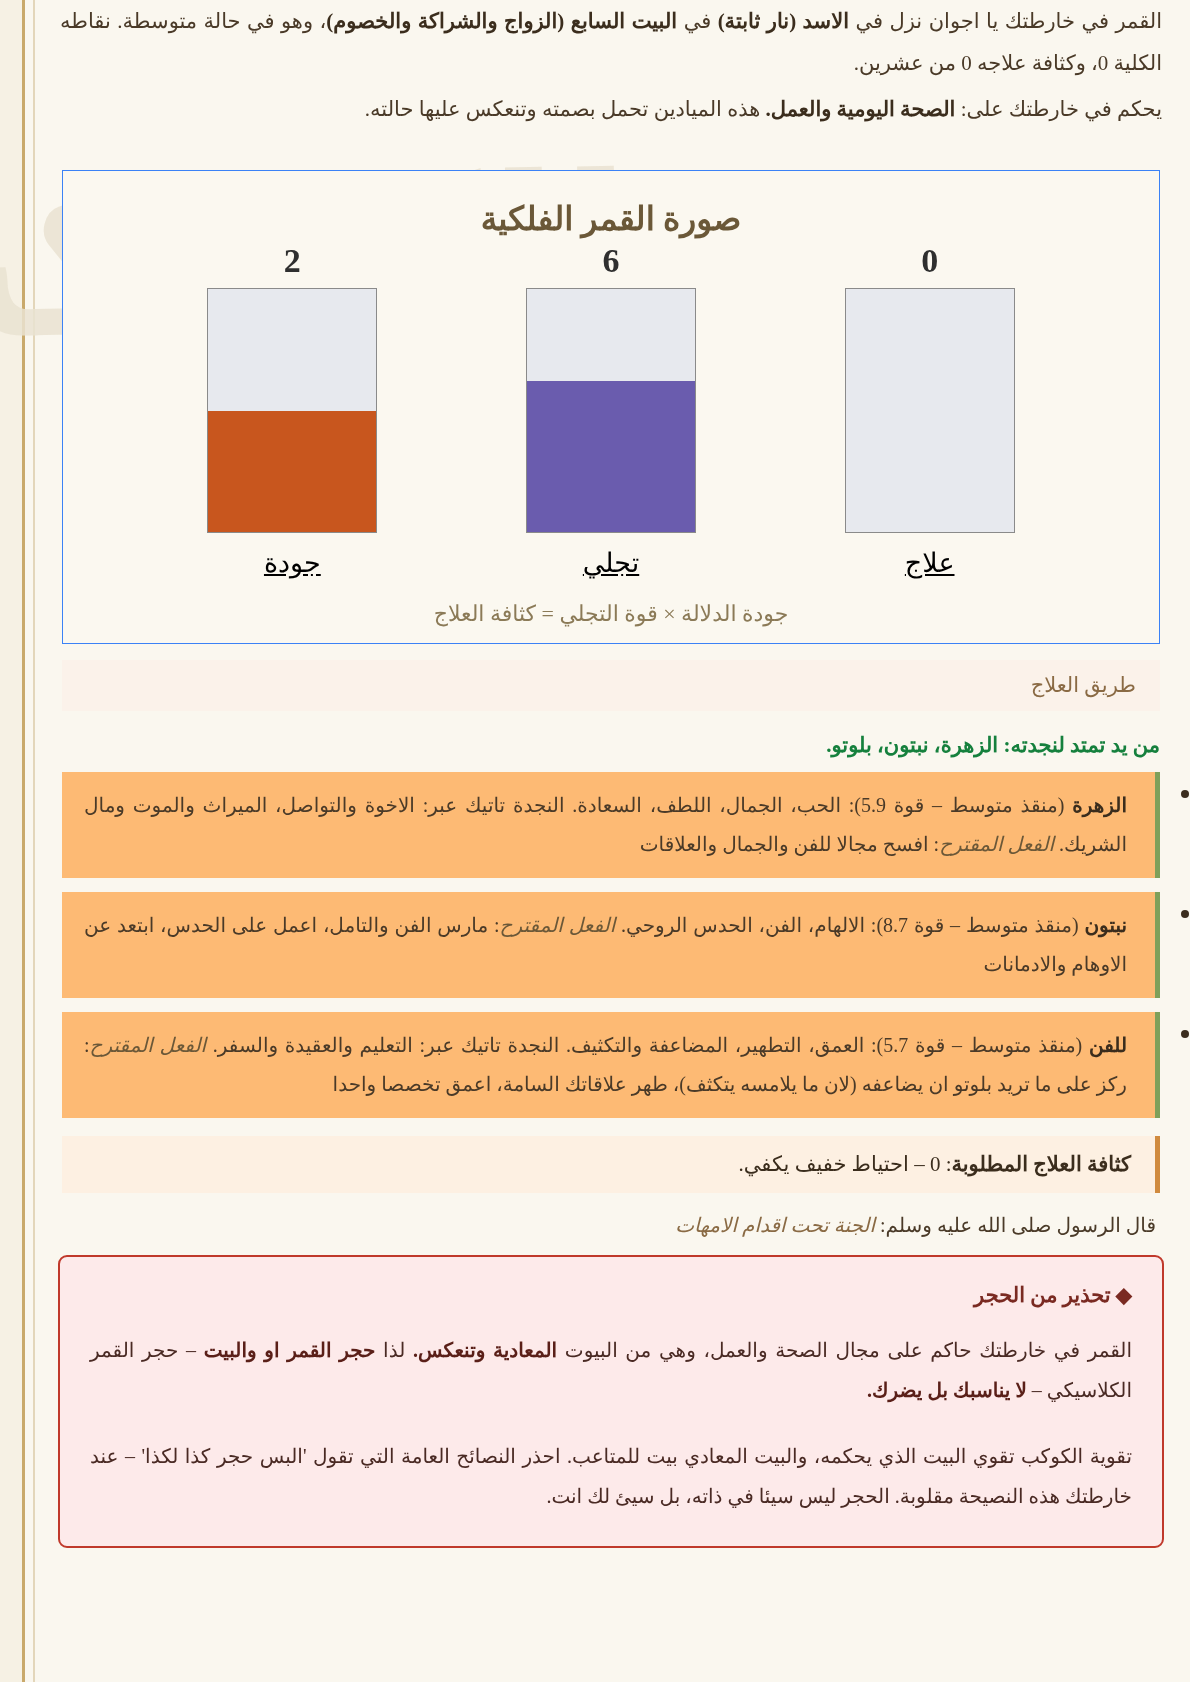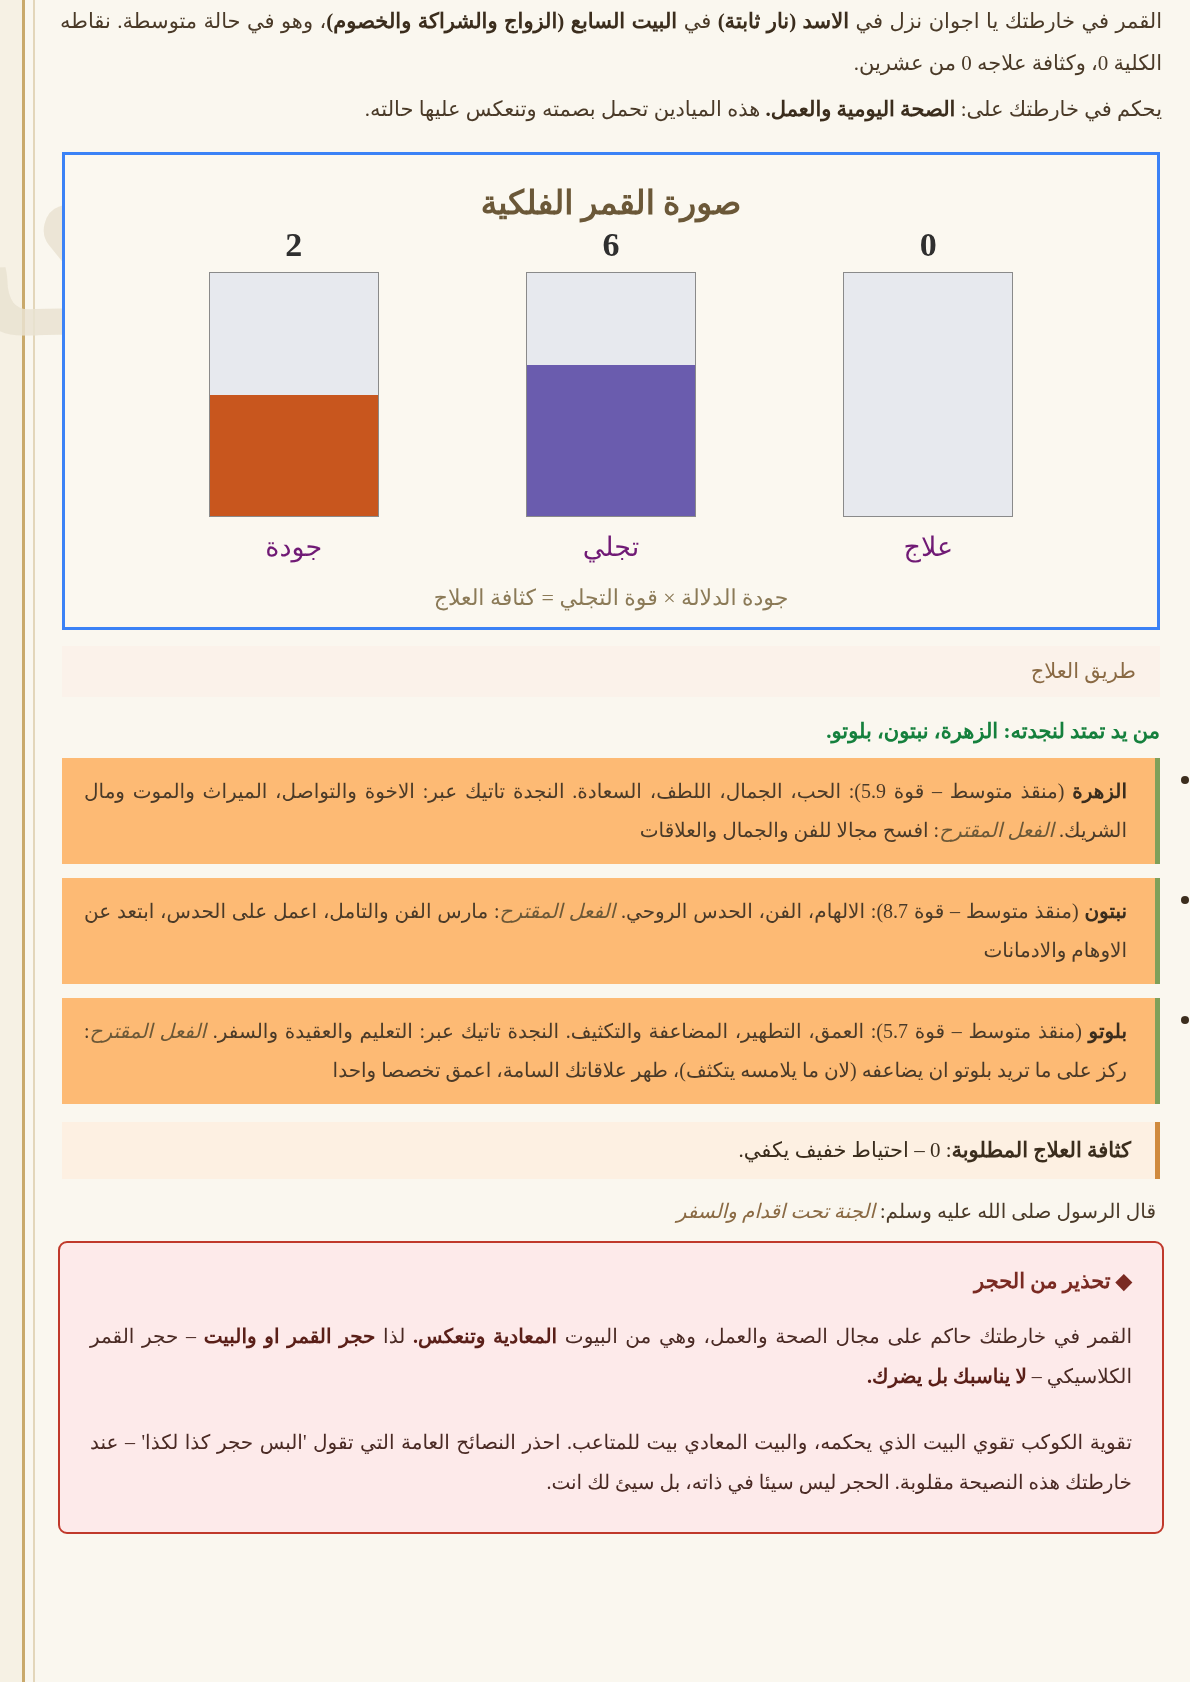--- a/index.html
+++ b/index.html
@@ -46,22 +46,22 @@
     color:#4a3a28;
     text-align:justify;
     margin:0 0 10px 0;
     padding:0 20px;
   }
   .para b{font-weight:700;color:#3b2d1d;}
   .tight{margin-bottom:4px;}
 
   
   .chart-panel{
-    margin:22px 22px 10px 22px;
-    border:3px solid #3b82f6;
+    margin:40px 22px 10px 22px;
+    border:1px solid #3b82f6;
     background:#fbf8f0;
     padding:18px 10px 14px 10px;
     position:relative;
     z-index:2;
   }
   .chart-title{
     text-align:center;
     font-size:33px;
     font-weight:700;
     color:#6b5838;
@@ -97,22 +97,23 @@
     position:relative;
     box-sizing:border-box;
   }
   .bar-fill{
     position:absolute;
     left:0;right:0;bottom:0;
   }
   .bar-label{
     margin-top:14px;
     font-size:27px;
-    color:#701a75;
+    color:#000000;
     font-weight:400;
+    text-decoration:underline;
   }
   .chart-formula{
     text-align:center;
     font-size:22px;
     color:#8b7a57;
     margin-top:22px;
     margin-bottom:2px;
   }
 
   
@@ -267,28 +268,28 @@
       <b>الزهرة</b>
       <span>(منقذ متوسط – قوة 5.9)</span><span>: الحب، الجمال، اللطف، السعادة. النجدة تاتيك عبر: الاخوة والتواصل، الميراث والموت ومال الشريك. </span><i>الفعل المقترح</i><span>: افسح مجالا للفن والجمال والعلاقات</span>
     </li>
     <li class="bullet">
       <span class="dot"></span>
       <b>نبتون</b>
       <span>(منقذ متوسط – قوة 8.7)</span><span>: الالهام، الفن، الحدس الروحي. </span><i>الفعل المقترح</i><span>: مارس الفن والتامل، اعمل على الحدس، ابتعد عن الاوهام والادمانات</span>
     </li>
     <li class="bullet">
       <span class="dot"></span>
-      <b>بلوتو</b>
+      <b>للفن</b>
       <span>(منقذ متوسط – قوة 5.7)</span><span>: العمق، التطهير، المضاعفة والتكثيف. النجدة تاتيك عبر: التعليم والعقيدة والسفر. </span><i>الفعل المقترح</i><span>: ركز على ما تريد بلوتو ان يضاعفه (لان ما يلامسه يتكثف)، طهر علاقاتك السامة، اعمق تخصصا واحدا</span>
     </li>
   </ul>
 
   <div class="density-band"><b>كثافة العلاج المطلوبة</b><span>: 0 – احتياط خفيف يكفي.</span></div>
 
-  <div class="hadith"><span>قال الرسول صلى الله عليه وسلم: </span><i>الجنة تحت اقدام والسفر</i></div>
+  <div class="hadith"><span>قال الرسول صلى الله عليه وسلم: </span><i>الجنة تحت اقدام الامهات</i></div>
 
   <div class="warn-box">
     <div class="warn-title"><span>◆</span> <span>تحذير من الحجر</span></div>
     <p class="warn-p"><span>القمر في خارطتك حاكم على مجال الصحة والعمل، وهي من البيوت </span><b>المعادية وتنعكس.</b><span> لذا </span><b>حجر القمر او والبيت</b><span> – حجر القمر الكلاسيكي – </span><b>لا يناسبك بل يضرك.</b></p>
     <p class="warn-p">تقوية الكوكب تقوي البيت الذي يحكمه، والبيت المعادي بيت للمتاعب. احذر النصائح العامة التي تقول 'البس حجر كذا لكذا' – عند خارطتك هذه النصيحة مقلوبة. الحجر ليس سيئا في ذاته، بل سيئ لك انت.</p>
   </div>
 
 </div>
 
 </body></html>

